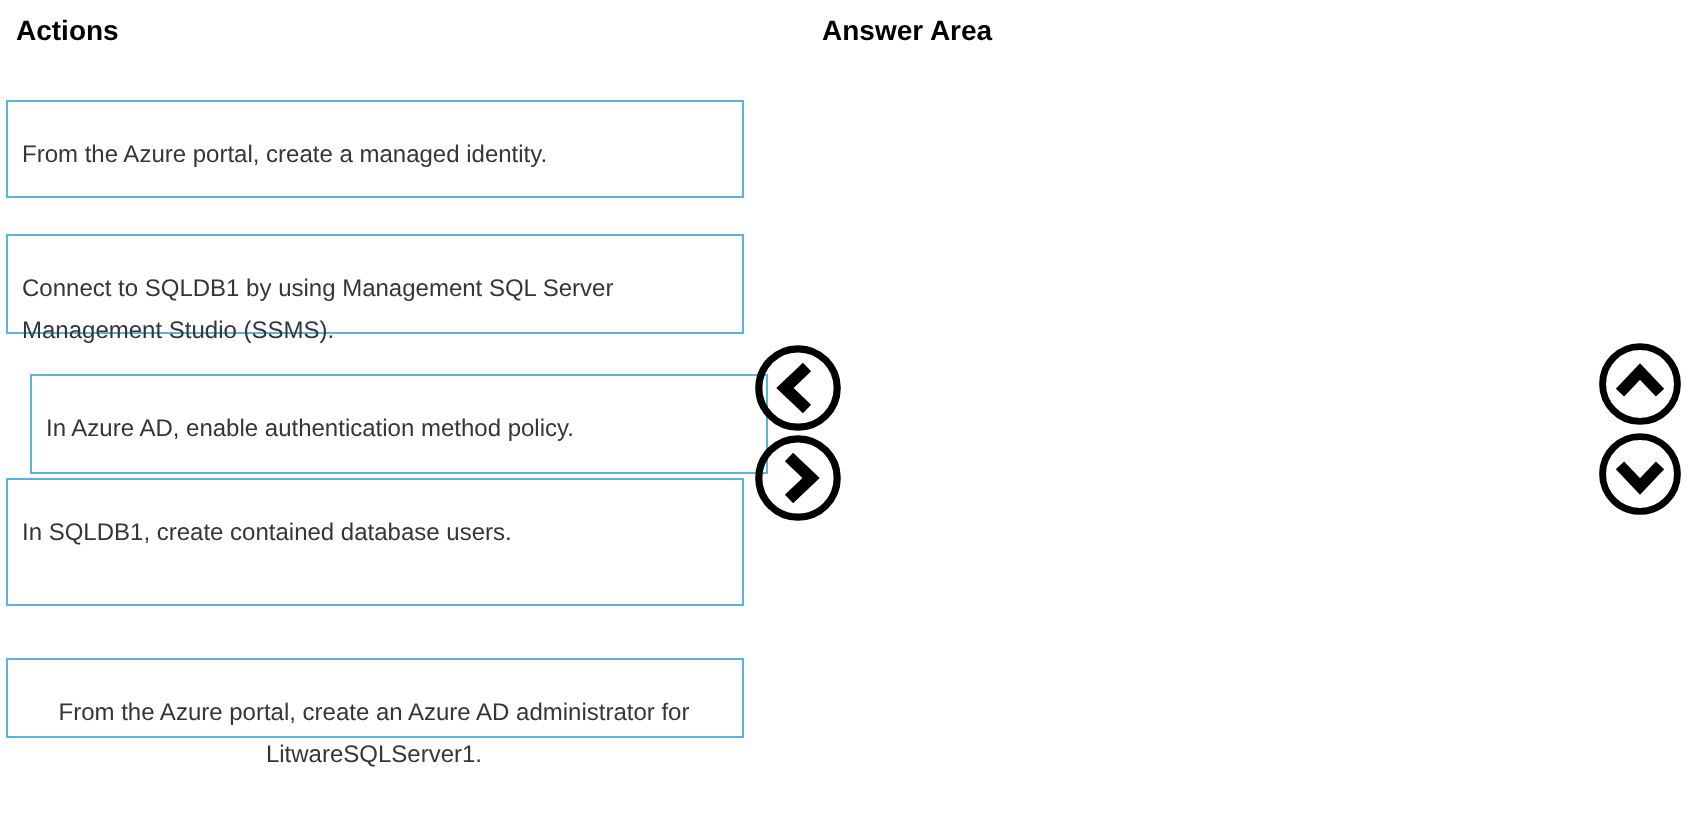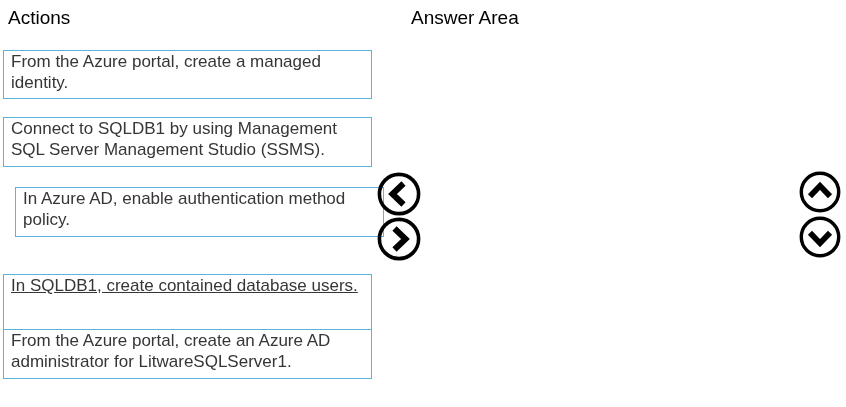--- a/index.html
+++ b/index.html
@@ -13,44 +13,44 @@
   html,body{background:var(--bg);}
   body{font-family:"Liberation Sans", sans-serif;}
   .stage{
     position:relative;
     width:846px;height:407px;
     background:var(--bg);
     overflow:hidden;
   }
   .col-title{
     position:absolute;
-    font-weight:normal;
-    font-size:19px;
+    font-weight:bold;
+    font-size:14px;
     color:var(--heading);
     letter-spacing:0;
   }
   #actions-title{left:8px;top:7px;}
   #answer-title{left:411px;top:7px;text-align:center;}
   .action-box{
     position:absolute;
     left:3px;
     width:369px;
     border:1px solid var(--action-box-border);
     background:var(--bg);
     color:var(--text);
-    font-size:17px;
+    font-size:12px;
     line-height:21px;
-    padding:0 8px 4px 7px;
+    padding:16px 8px 4px 7px;
     cursor:default;
   }
   .action-box.b1{top:50px;height:49px;}
   .action-box.b2{top:117px;height:50px;}
   .action-box.b3{top:187px;height:50px;margin-left:12px;}
-  .action-box.b4{top:274px;height:64px;text-decoration:underline;}
-  .action-box.b5{top:329px;height:50px;}
+  .action-box.b4{top:239px;height:64px;}
+  .action-box.b5{top:329px;height:40px;text-align:center;}
   .circle-btn{
     position:absolute;
     width:44px;height:44px;
     background:transparent;
     border:none;
     padding:0;
     cursor:pointer;
     line-height:0;
   }
   .circle-btn svg{display:block;}

